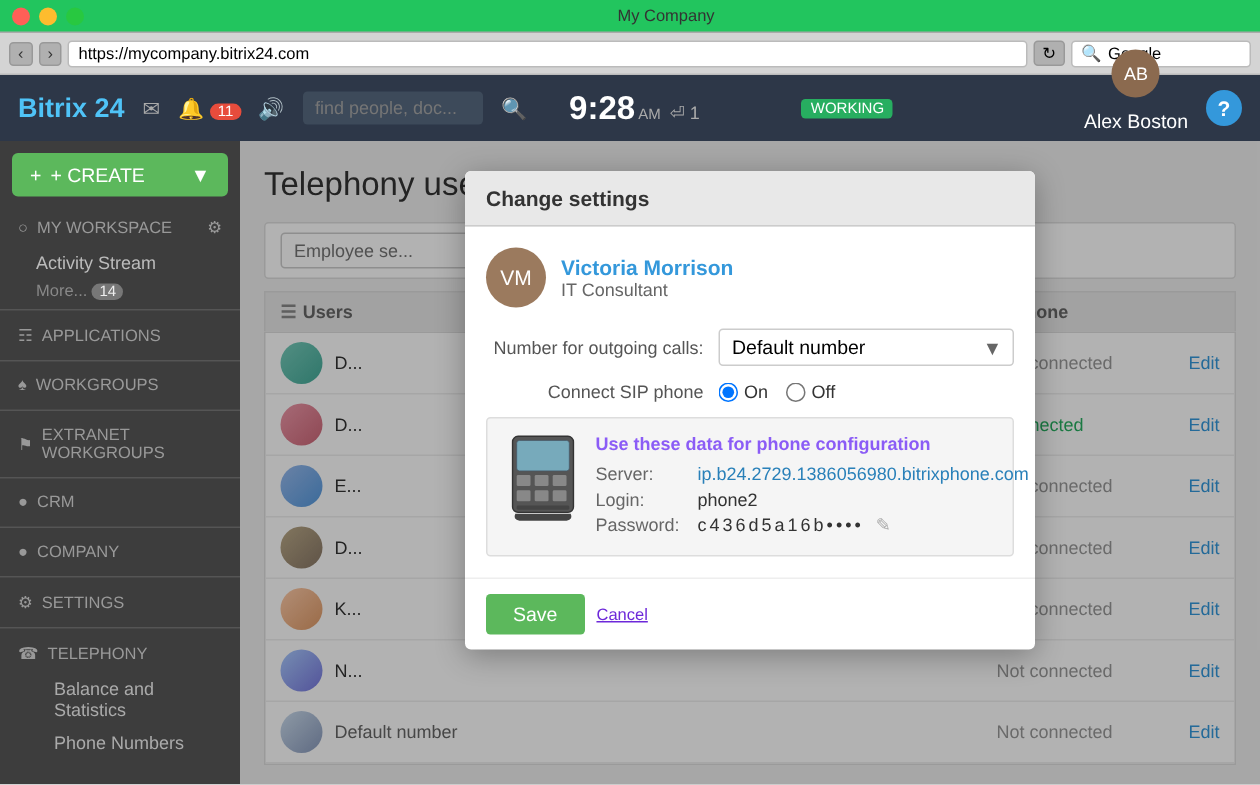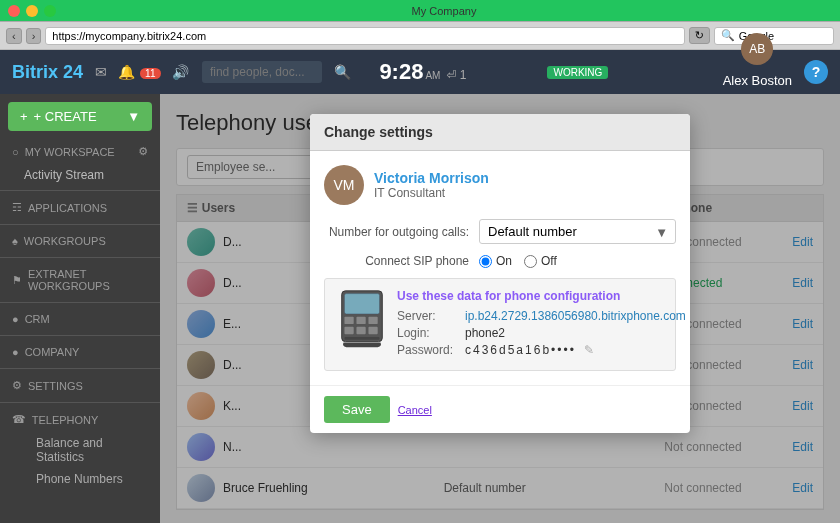--- a/index.html
+++ b/index.html
@@ -145,21 +145,21 @@
       <span class="nav-icon">🔔 <span class="notification-badge">11</span></span>
       <span class="nav-icon">🔊</span>
     </div>
     <input class="search-input" type="text" placeholder="find people, doc..." style="">
     <span class="nav-icon">🔍</span>
     <div style="margin-left:16px; color:white; display:flex; align-items:baseline; gap:2px;">
       <span style="font-size:22px; font-weight:bold;">9:28</span>
       <span style="font-size:10px; color:#aaa;">AM</span>
       <span style="font-size:12px; color:#aaa; margin-left:4px;">⏎ 1</span>
     </div>
-    <div style="display:flex;flex-direction:column;align-items:flex-end;margin-left:23px;padding-left:46px;">
+    <div style="display:flex;flex-direction:column;align-items:flex-end;margin-left:10px;padding-left:46px;">
       <span class="working-badge">WORKING</span>
     </div>
     <div class="spacer"></div>
     <div class="user-area">
       <div class="avatar-circle">AB</div>
       <span>Alex Boston</span>
       <span>▼</span>
     </div>
     <div class="help-btn">?</div>
   </div>
@@ -171,20 +171,21 @@
         <span>+</span>
         <span>+ CREATE</span>
         <span style="margin-left:auto;">▼</span>
       </button>
       <div class="sidebar-section">
         <span>○</span>
         <span>MY WORKSPACE</span>
         <span style="margin-left:auto;">⚙</span>
       </div>
       <div class="sidebar-item">Activity Stream</div>
+      <div class="more-link">More... <span class="badge-count">14</span></div>
       <div class="sidebar-divider"></div>
       <div class="sidebar-section">
         <span>☶</span>
         <span>APPLICATIONS</span>
       </div>
       <div class="sidebar-divider"></div>
       <div class="sidebar-section">
         <span>♠</span>
         <span>WORKGROUPS</span>
       </div>
@@ -267,21 +268,20 @@
         </div>
         <div class="table-row">
           <div class="avatar-img avatar-img-6 row-avatar"></div>
           <span class="row-name">N...</span>
           <span class="col-default"></span>
           <span class="row-sip status-not-connected">Not connected</span>
           <span class="row-edit">Edit</span>
         </div>
         <div class="table-row">
           <div class="avatar-img avatar-img-7 row-avatar"></div>
-          <span class="row-name">Bruce Fruehling</span>
           <span class="col-default">Default number</span>
           <span class="row-sip status-not-connected">Not connected</span>
           <span class="row-edit">Edit</span>
         </div>
       </div>
 
       <div class="modal-overlay">
         <div class="modal">
           <div class="modal-header">Change settings</div>
           <div class="modal-body">

